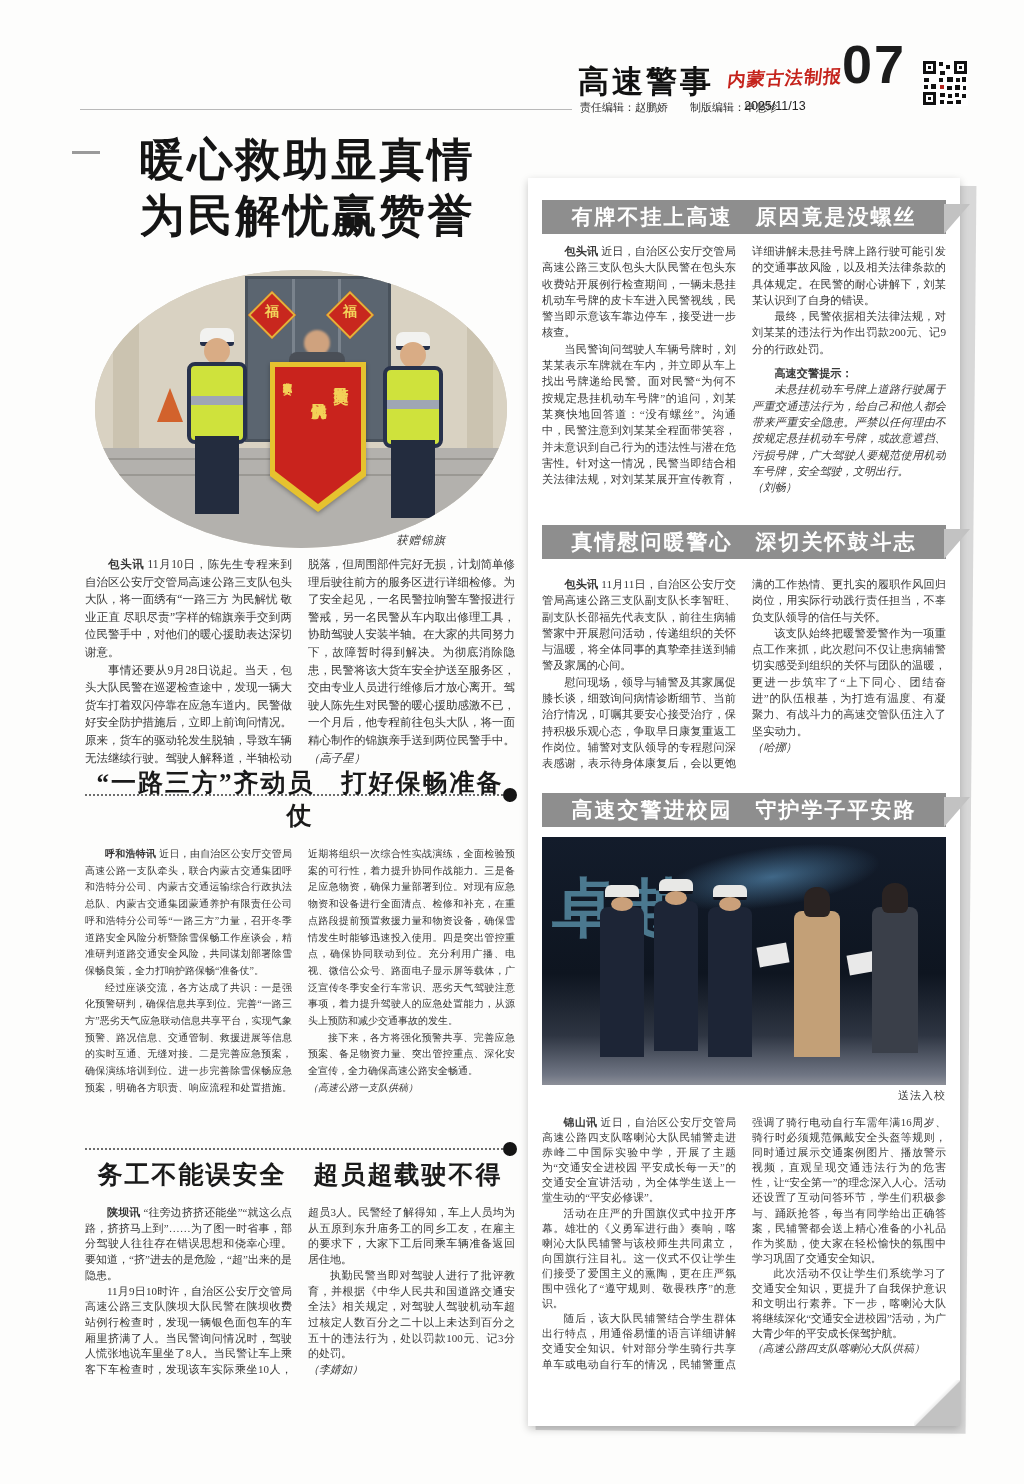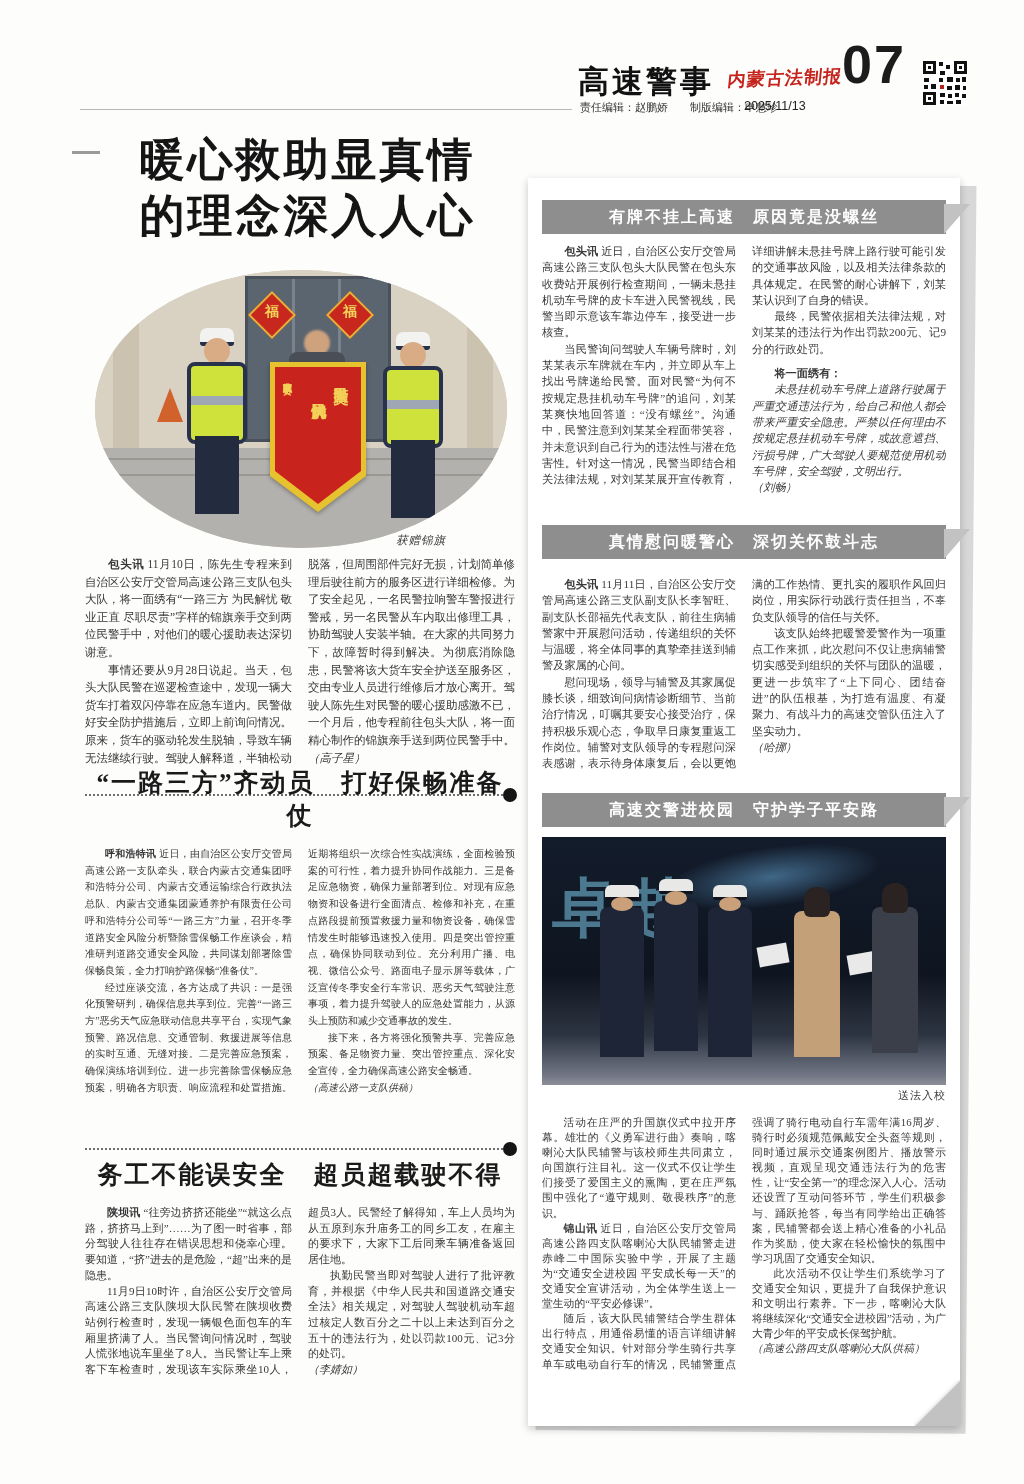--- a/index.html
+++ b/index.html
@@ -55,21 +55,21 @@
   .sub-head{position:absolute;left:85px;width:430px;text-align:center;font-size:25px;font-weight:700;letter-spacing:2px;color:#1a1a1a;}
   .h2a{top:766px;}
   .h3a{top:1158px;}
   .art2{position:absolute;left:85px;top:846px;width:430px;height:296px;font-size:10px;line-height:16.7px;color:#373737;}
   .art3{position:absolute;left:85px;top:1205px;width:430px;height:202px;font-size:11px;line-height:15.7px;color:#373737;}
 
   
   .paper-shadow{position:absolute;left:541px;top:184px;width:430px;height:1248px;background:#d8d8d8;transform:rotate(.5deg);}
   .news-stack{position:absolute;left:528px;top:178px;width:432px;height:1248px;background:#ffffff;box-shadow:0 3px 8px rgba(0,0,0,.22);}
   .stack-inner{padding:22px 14px 0;}
-  .sec-bar{position:relative;height:34px;line-height:34px;background:#8e8e8e;color:#fff;text-align:center;font-size:16px;font-weight:700;letter-spacing:2px;}
+  .sec-bar{position:relative;height:34px;line-height:34px;background:#8e8e8e;color:#fff;text-align:center;font-size:21px;font-weight:700;letter-spacing:2px;}
   .sec-bar::after{content:"";position:absolute;right:-24px;top:4px;border-top:30px solid #c2c2c2;border-right:26px solid transparent;}
   .sec-body{margin-top:9px;column-count:2;column-gap:16px;overflow:hidden;color:#3a3a3a;}
   .sec-body p{margin:0;text-indent:2em;text-align:justify;}
   .b1{height:266px;font-size:11.2px;line-height:16.3px;}
   .b2{margin-top:17px;height:204px;font-size:11.2px;line-height:16.3px;}
   .bar2{margin-top:16px;}
   .bar3{margin-top:13px;}
   .b3{margin-top:12px;height:296px;font-size:10.8px;line-height:15.1px;}
   .tip-title{font-family:"Liberation Sans","DejaVu Sans",sans-serif;font-weight:700;text-indent:2em;margin-top:8px !important;}
   .tip-text{font-style:italic;}
@@ -131,21 +131,21 @@
         <rect x="34" y="40" width="5" height="4" fill="#111"></rect>
     </svg>
   </div>
   <div class="editors">责任编辑：赵鹏娇　　制版编辑：申慧珍</div>
   <div class="hdate">2025/11/13</div>
   <div class="head-rule"></div>
 
   <div class="dash-decor"></div>
   <div class="lead-headline">
     <div>暖心救助显真情</div>
-    <div>的理念深入人心</div>
+    <div>为民解忧赢赞誉</div>
   </div>
 
   <div class="oval">
     <div class="bldg"></div>
     <div class="pilaster" style="left:18px;"></div>
     <div class="pilaster" style="right:14px;"></div>
     <div class="doors">
       <div class="doorline" style="left:44px;"></div>
       <div class="doorline" style="left:90px;"></div>
     </div>
@@ -224,21 +224,21 @@
 
   <div class="paper-shadow"></div>
   <div class="news-stack">
     <div class="stack-inner">
 
       <div class="sec-bar">有牌不挂上高速　原因竟是没螺丝</div>
       <div class="sec-body b1">
         <p><b class="dateline">包头讯</b><span>近日，自治区公安厅交管局高速公路三支队包头大队民警在包头东收费站开展例行检查期间，一辆未悬挂机动车号牌的皮卡车进入民警视线，民警当即示意该车靠边停车，接受进一步核查。</span></p>
         <p>当民警询问驾驶人车辆号牌时，刘某某表示车牌就在车内，并立即从车上找出号牌递给民警。面对民警“为何不按规定悬挂机动车号牌”的追问，刘某某爽快地回答道：“没有螺丝”。沟通中，民警注意到刘某某全程面带笑容，并未意识到自己行为的违法性与潜在危害性。针对这一情况，民警当即结合相关法律法规，对刘某某展开宣传教育，详细讲解未悬挂号牌上路行驶可能引发的交通事故风险，以及相关法律条款的具体规定。在民警的耐心讲解下，刘某某认识到了自身的错误。</p>
         <p>最终，民警依据相关法律法规，对刘某某的违法行为作出罚款200元、记9分的行政处罚。</p>
-        <p class="tip-title">将一面绣有：</p>
+        <p class="tip-title">高速交警提示：</p>
         <p class="tip-text">未悬挂机动车号牌上道路行驶属于严重交通违法行为，给自己和他人都会带来严重安全隐患。严禁以任何理由不按规定悬挂机动车号牌，或故意遮挡、污损号牌，广大驾驶人要规范使用机动车号牌，安全驾驶，文明出行。</p>
         <p class="byline">（刘畅）</p>
       </div>
 
       <div class="sec-bar bar2">真情慰问暖警心　深切关怀鼓斗志</div>
       <div class="sec-body b2">
         <p><b class="dateline">包头讯</b><span>11月11日，自治区公安厅交管局高速公路三支队副支队长李智旺、副支队长邵福先代表支队，前往生病辅警家中开展慰问活动，传递组织的关怀与温暖，将全体同事的真挚牵挂送到辅警及家属的心间。</span></p>
         <p>慰问现场，领导与辅警及其家属促膝长谈，细致询问病情诊断细节、当前治疗情况，叮嘱其要安心接受治疗，保持积极乐观心态，争取早日康复重返工作岗位。辅警对支队领导的专程慰问深表感谢，表示待身体康复后，会以更饱满的工作热情、更扎实的履职作风回归岗位，用实际行动践行责任担当，不辜负支队领导的信任与关怀。</p>
         <p>该支队始终把暖警爱警作为一项重点工作来抓，此次慰问不仅让患病辅警切实感受到组织的关怀与团队的温暖，更进一步筑牢了“上下同心、团结奋进”的队伍根基，为打造有温度、有凝聚力、有战斗力的高速交管队伍注入了坚实动力。</p>
         <p class="byline">（哈挪）</p>
@@ -263,22 +263,22 @@
             <div class="hair"></div>
           </div>
         <div class="paper1" style="left:306px;bottom:112px;"></div>
         <div class="fig civf dark" style="left:330px;bottom:32px;">
             <div class="hair"></div>
           </div>
       </div>
       <div class="photo-caption-3">送法入校</div>
 
       <div class="sec-body b3">
+        <p><b class="dateline">锦山讯</b><span>近日，自治区公安厅交管局高速公路四支队喀喇沁大队民辅警走进赤峰二中国际实验中学，开展了主题为“交通安全进校园 平安成长每一天”的交通安全宣讲活动，为全体学生送上一堂生动的“平安必修课”。</span></p>
         <p>活动在庄严的升国旗仪式中拉开序幕。雄壮的《义勇军进行曲》奏响，喀喇沁大队民辅警与该校师生共同肃立，向国旗行注目礼。这一仪式不仅让学生们接受了爱国主义的熏陶，更在庄严氛围中强化了“遵守规则、敬畏秩序”的意识。</p>
-        <p><b class="dateline">锦山讯</b><span>近日，自治区公安厅交管局高速公路四支队喀喇沁大队民辅警走进赤峰二中国际实验中学，开展了主题为“交通安全进校园 平安成长每一天”的交通安全宣讲活动，为全体学生送上一堂生动的“平安必修课”。</span></p>
         <p>随后，该大队民辅警结合学生群体出行特点，用通俗易懂的语言详细讲解交通安全知识。针对部分学生骑行共享单车或电动自行车的情况，民辅警重点强调了骑行电动自行车需年满16周岁、骑行时必须规范佩戴安全头盔等规则，同时通过展示交通案例图片、播放警示视频，直观呈现交通违法行为的危害性，让“安全第一”的理念深入人心。活动还设置了互动问答环节，学生们积极参与、踊跃抢答，每当有同学给出正确答案，民辅警都会送上精心准备的小礼品作为奖励，使大家在轻松愉快的氛围中学习巩固了交通安全知识。</p>
         <p>此次活动不仅让学生们系统学习了交通安全知识，更提升了自我保护意识和文明出行素养。下一步，喀喇沁大队将继续深化“交通安全进校园”活动，为广大青少年的平安成长保驾护航。</p>
         <p class="byline">（高速公路四支队喀喇沁大队供稿）</p>
       </div>
     </div>
     <div class="page-curl"></div>
   </div>
 
 </div>
 

